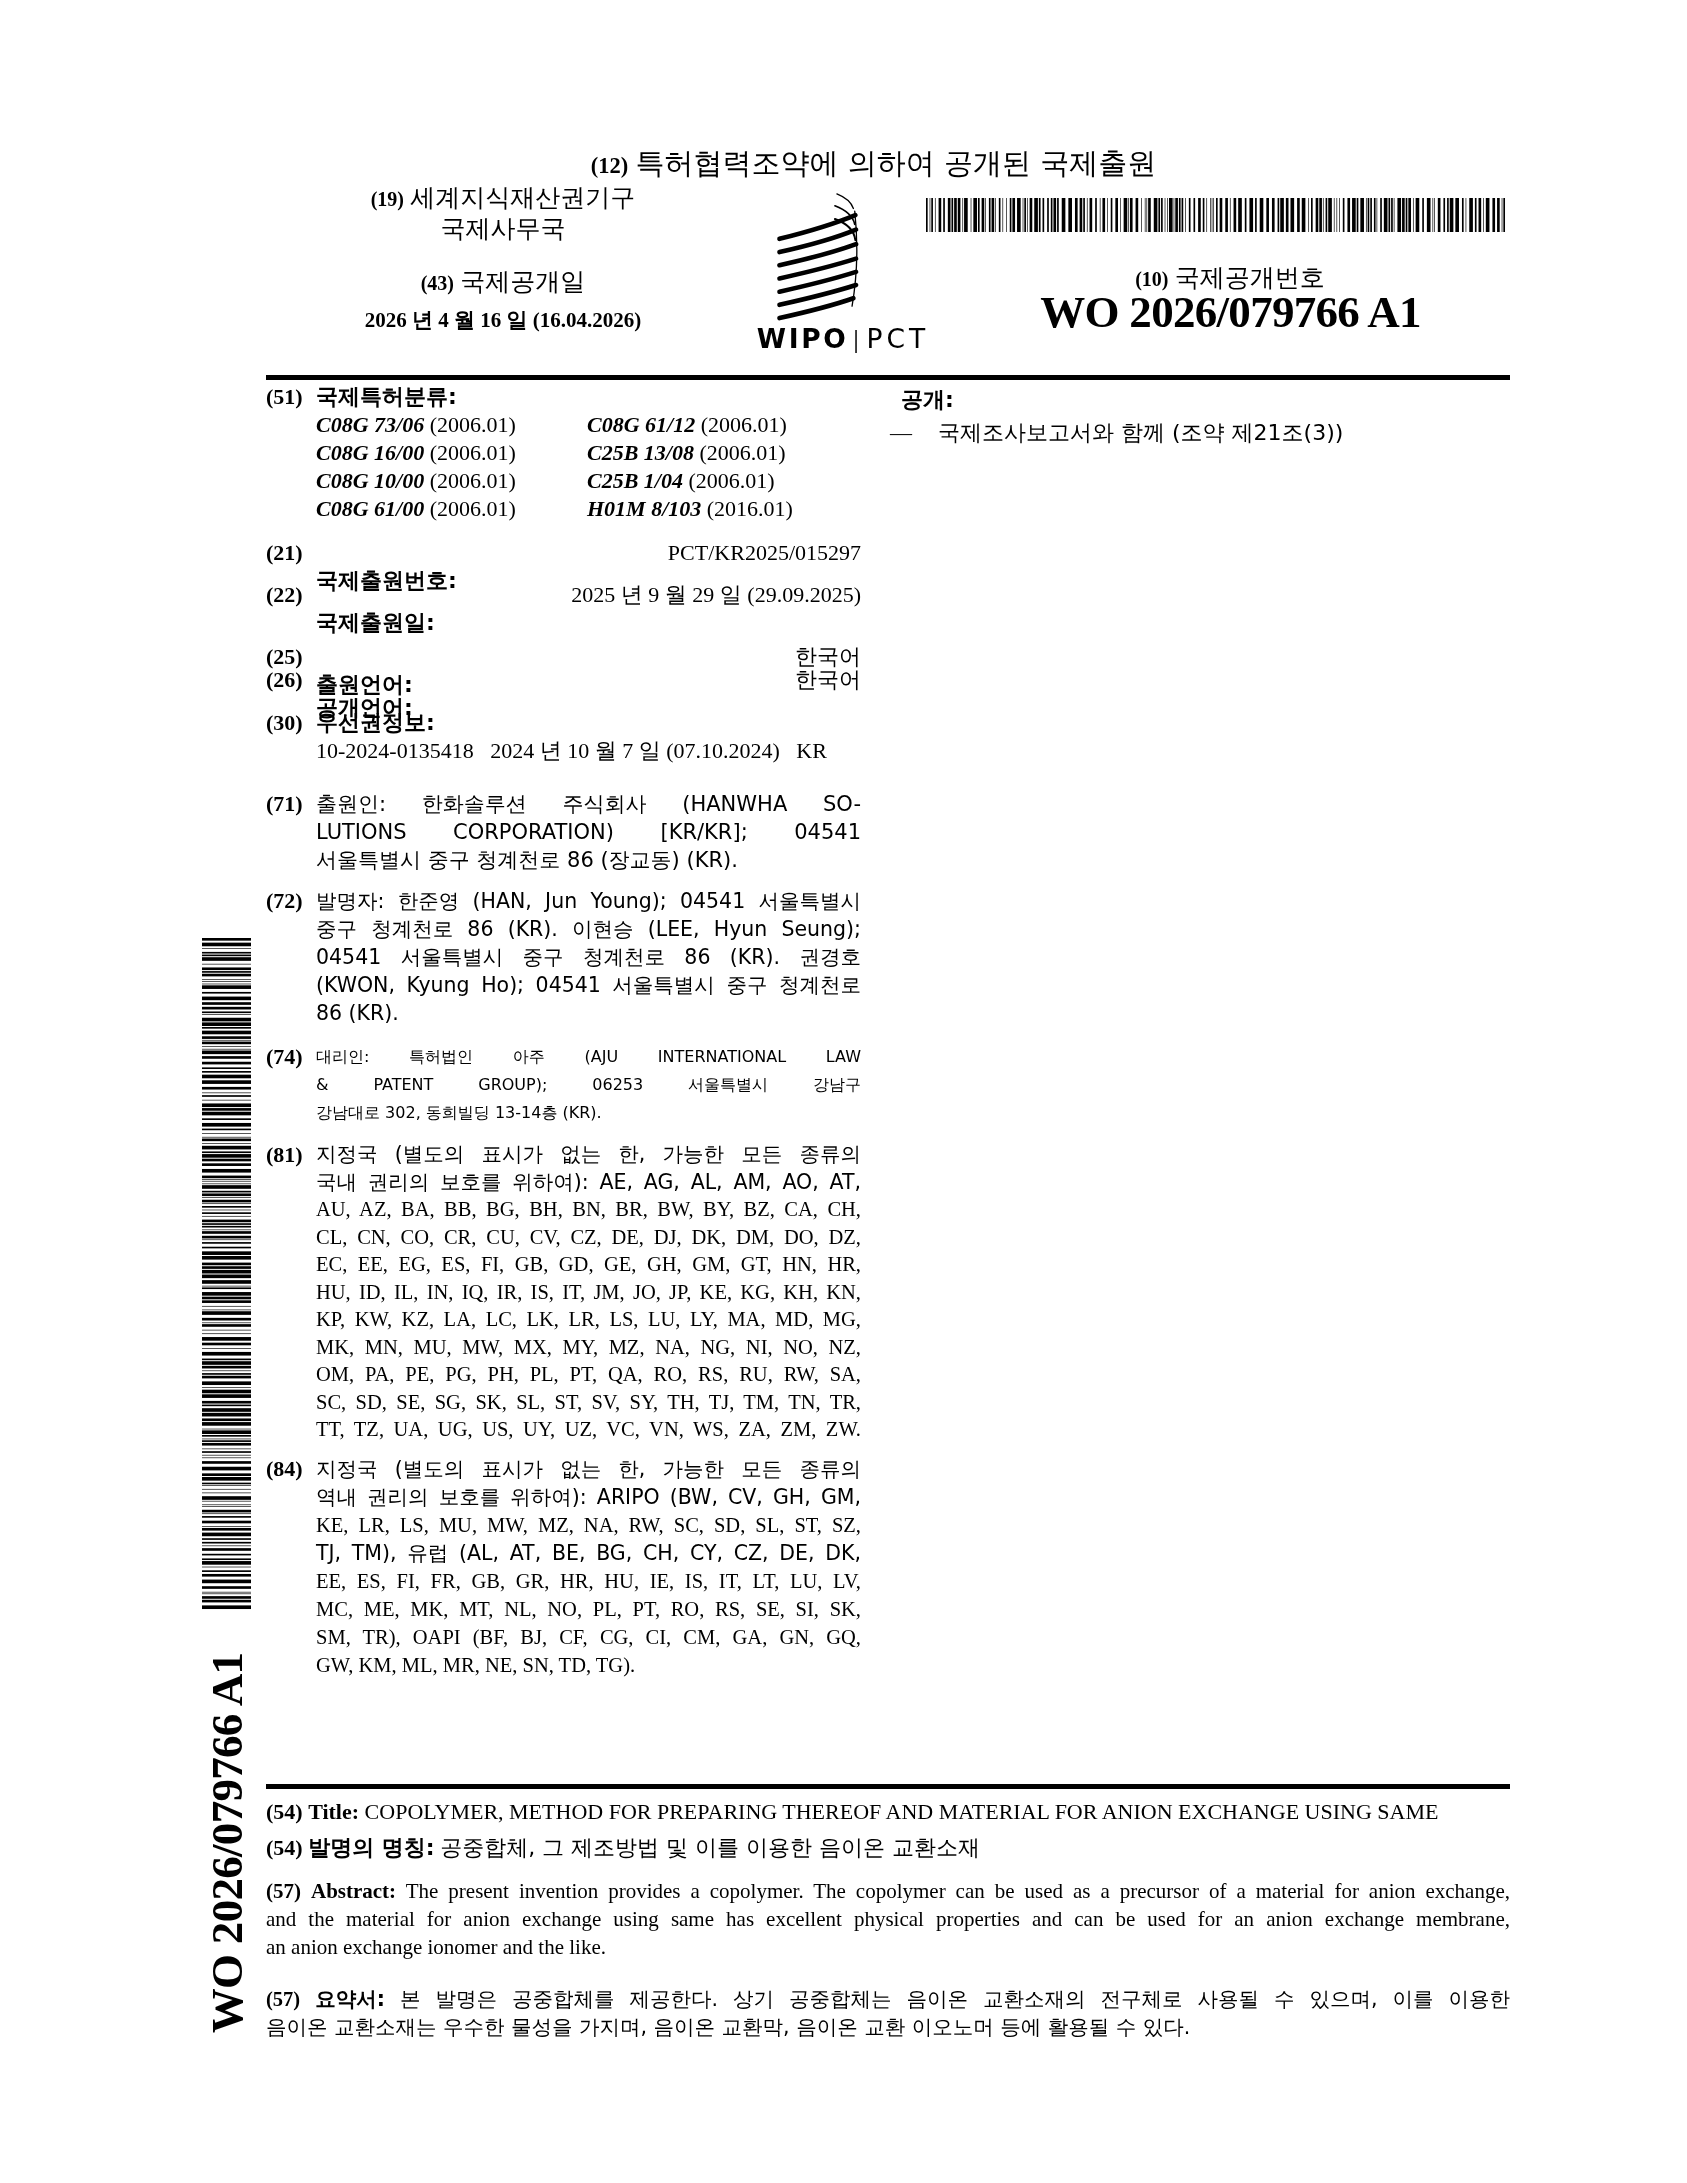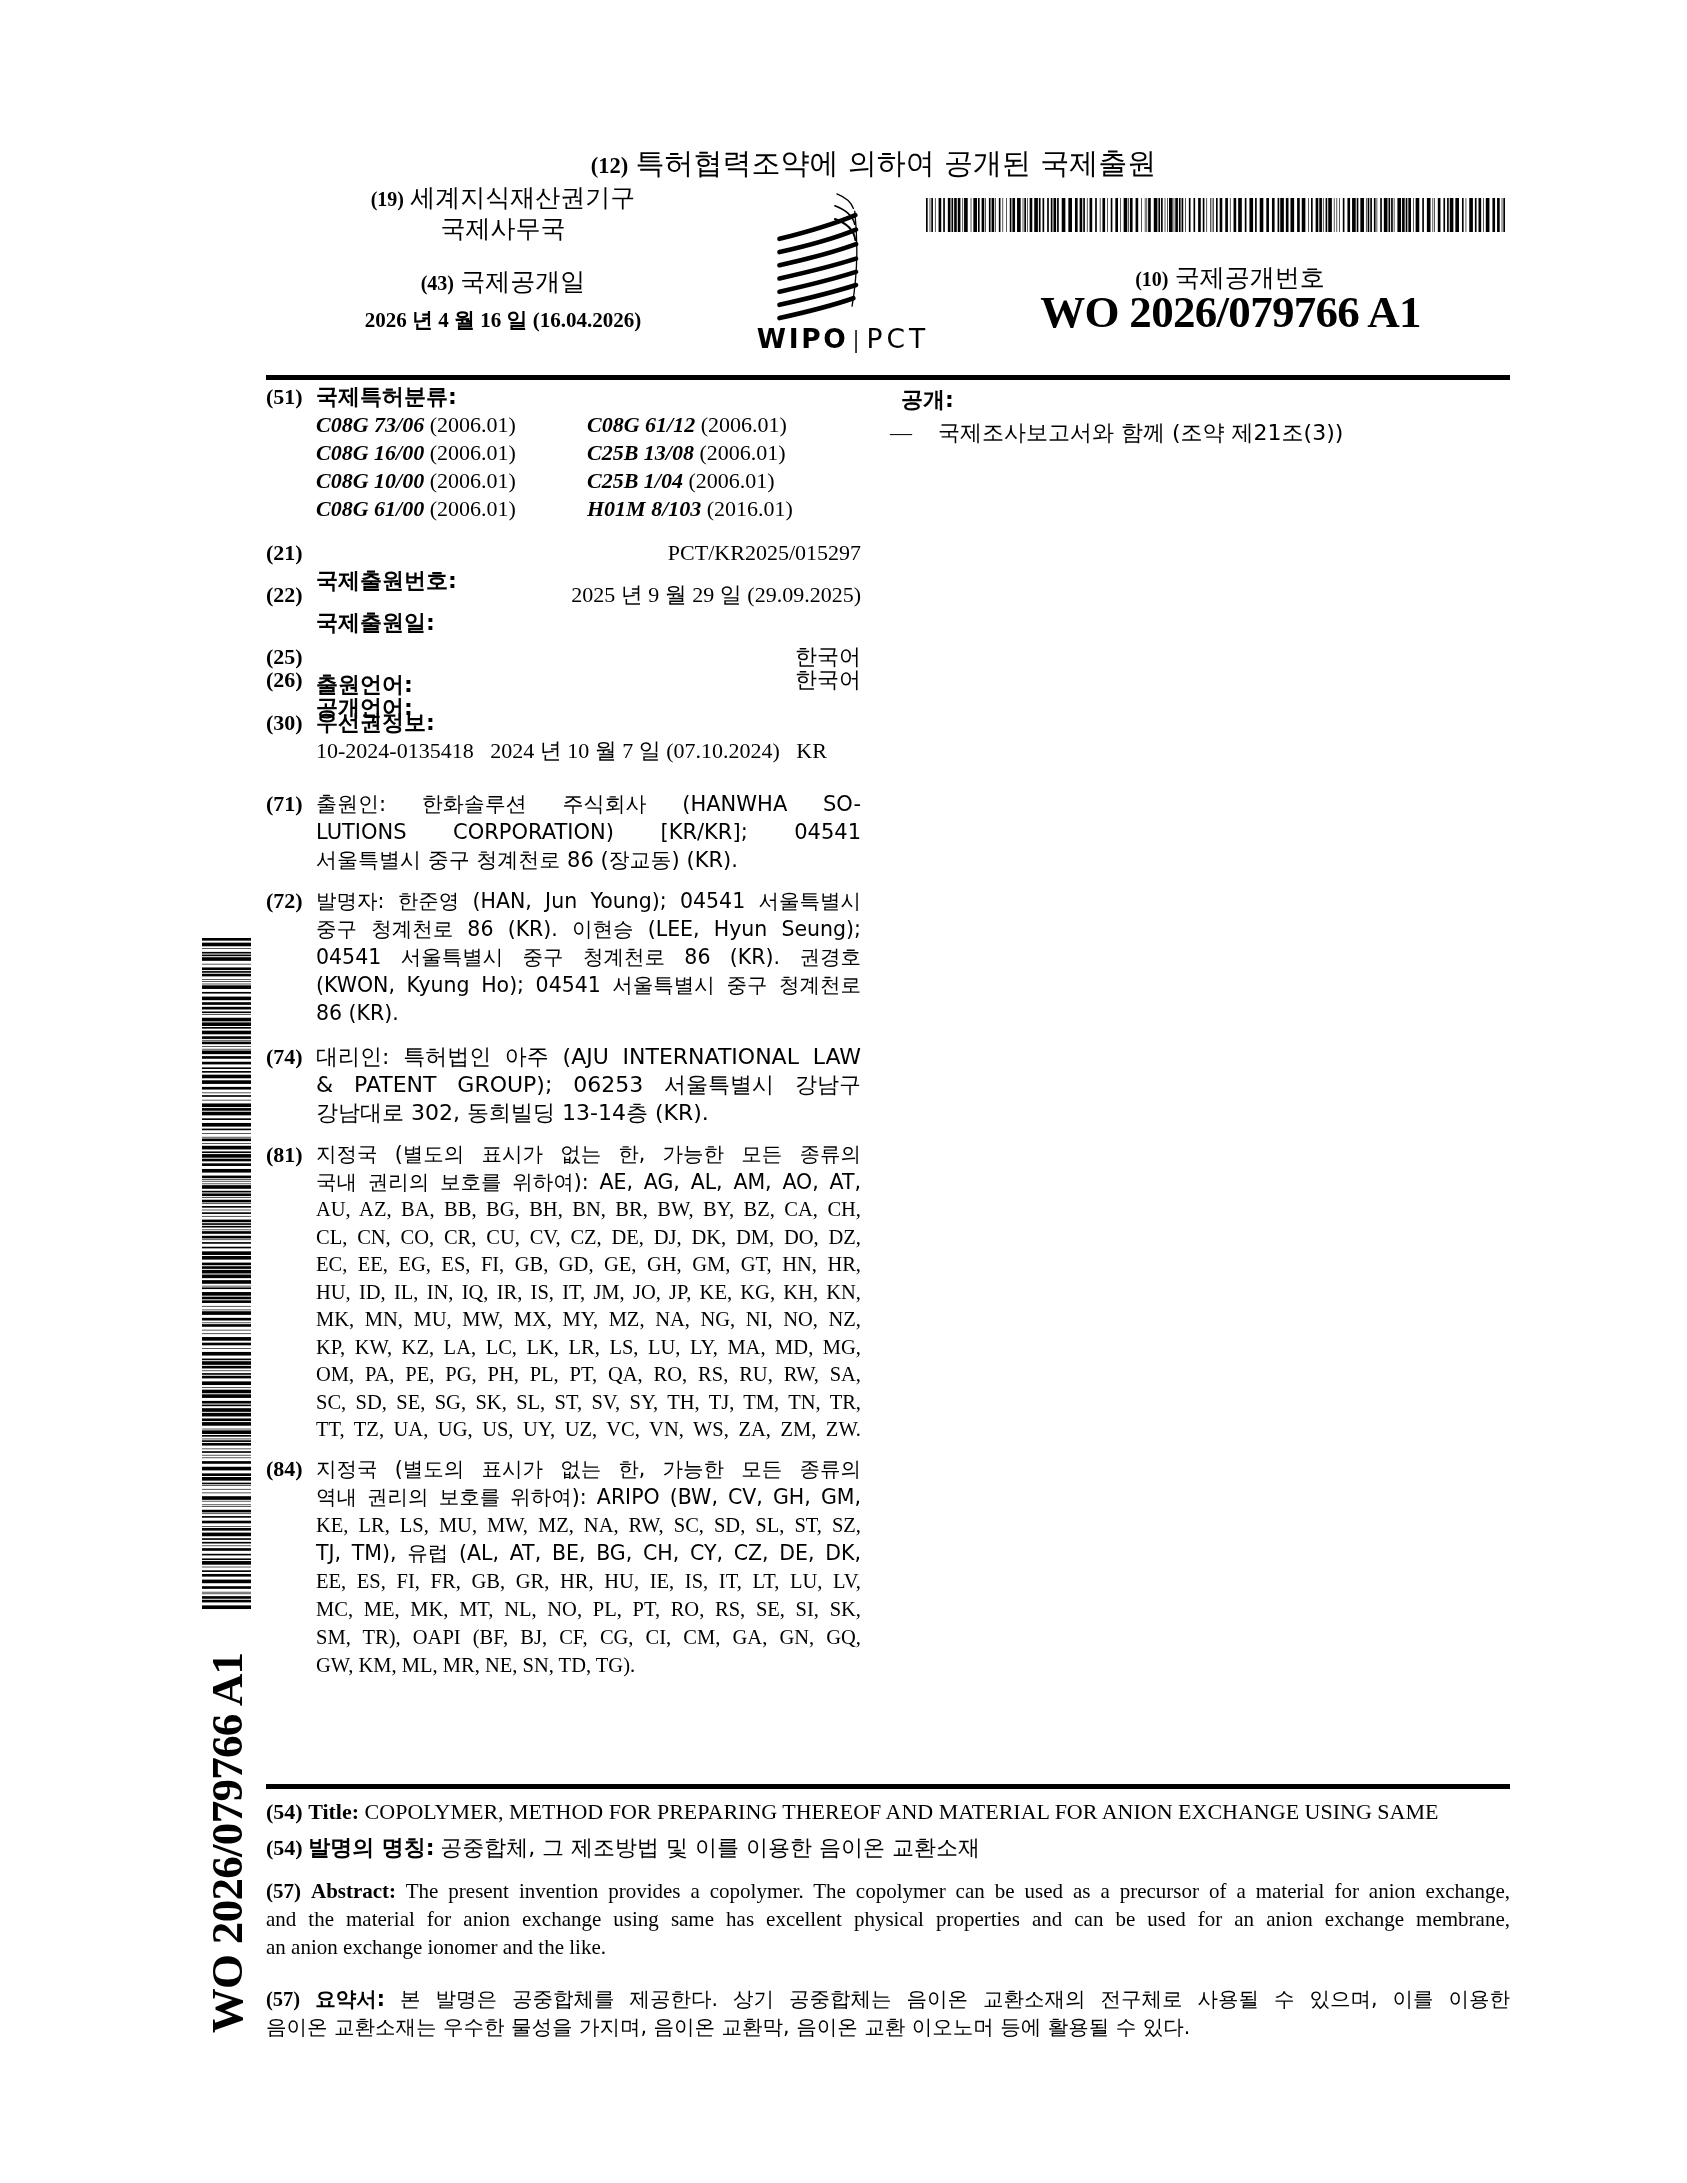--- a/index.html
+++ b/index.html
@@ -326,38 +326,38 @@
     <div>발명자: 한준영 (HAN, Jun Young); 04541 서울특별시</div>
     <div>중구 청계천로 86 (KR). 이현승 (LEE, Hyun Seung);</div>
     <div>04541 서울특별시 중구 청계천로 86 (KR). 권경호</div>
     <div>(KWON, Kyung Ho); 04541 서울특별시 중구 청계천로</div>
     <div class="last">86 (KR).</div>
   </div>
 </div>
 
 <div class="abs field" style="top:1043px;">
   <span class="code">(74)</span>
-  <div class="body lines kr" style="font-size:22px;">
+  <div class="body lines kr" style="font-size:16px;">
     <div>대리인: 특허법인 아주 (AJU INTERNATIONAL LAW</div>
     <div>&amp; PATENT GROUP); 06253 서울특별시 강남구</div>
     <div class="last">강남대로 302, 동희빌딩 13-14층 (KR).</div>
   </div>
 </div>
 
 <div class="abs field" style="top:1141px; line-height:27.5px;">
   <span class="code">(81)</span>
   <div class="body lines" style="font-size:20.5px;">
     <div class="kr">지정국 (별도의 표시가 없는 한, 가능한 모든 종류의</div>
     <div class="kr">국내 권리의 보호를 위하여): AE, AG, AL, AM, AO, AT,</div>
     <div>AU, AZ, BA, BB, BG, BH, BN, BR, BW, BY, BZ, CA, CH,</div>
     <div>CL, CN, CO, CR, CU, CV, CZ, DE, DJ, DK, DM, DO, DZ,</div>
     <div>EC, EE, EG, ES, FI, GB, GD, GE, GH, GM, GT, HN, HR,</div>
     <div>HU, ID, IL, IN, IQ, IR, IS, IT, JM, JO, JP, KE, KG, KH, KN,</div>
+    <div>KP, KW, KZ, LA, LC, LK, LR, LS, LU, LY, MA, MD, MG,</div>
     <div>MK, MN, MU, MW, MX, MY, MZ, NA, NG, NI, NO, NZ,</div>
-    <div>KP, KW, KZ, LA, LC, LK, LR, LS, LU, LY, MA, MD, MG,</div>
     <div>OM, PA, PE, PG, PH, PL, PT, QA, RO, RS, RU, RW, SA,</div>
     <div>SC, SD, SE, SG, SK, SL, ST, SV, SY, TH, TJ, TM, TN, TR,</div>
     <div>TT, TZ, UA, UG, US, UY, UZ, VC, VN, WS, ZA, ZM, ZW.</div>
   </div>
 </div>
 
 <div class="abs field" style="top:1455px; line-height:28px;">
   <span class="code">(84)</span>
   <div class="body lines" style="font-size:20.5px;">
     <div class="kr">지정국 (별도의 표시가 없는 한, 가능한 모든 종류의</div>

